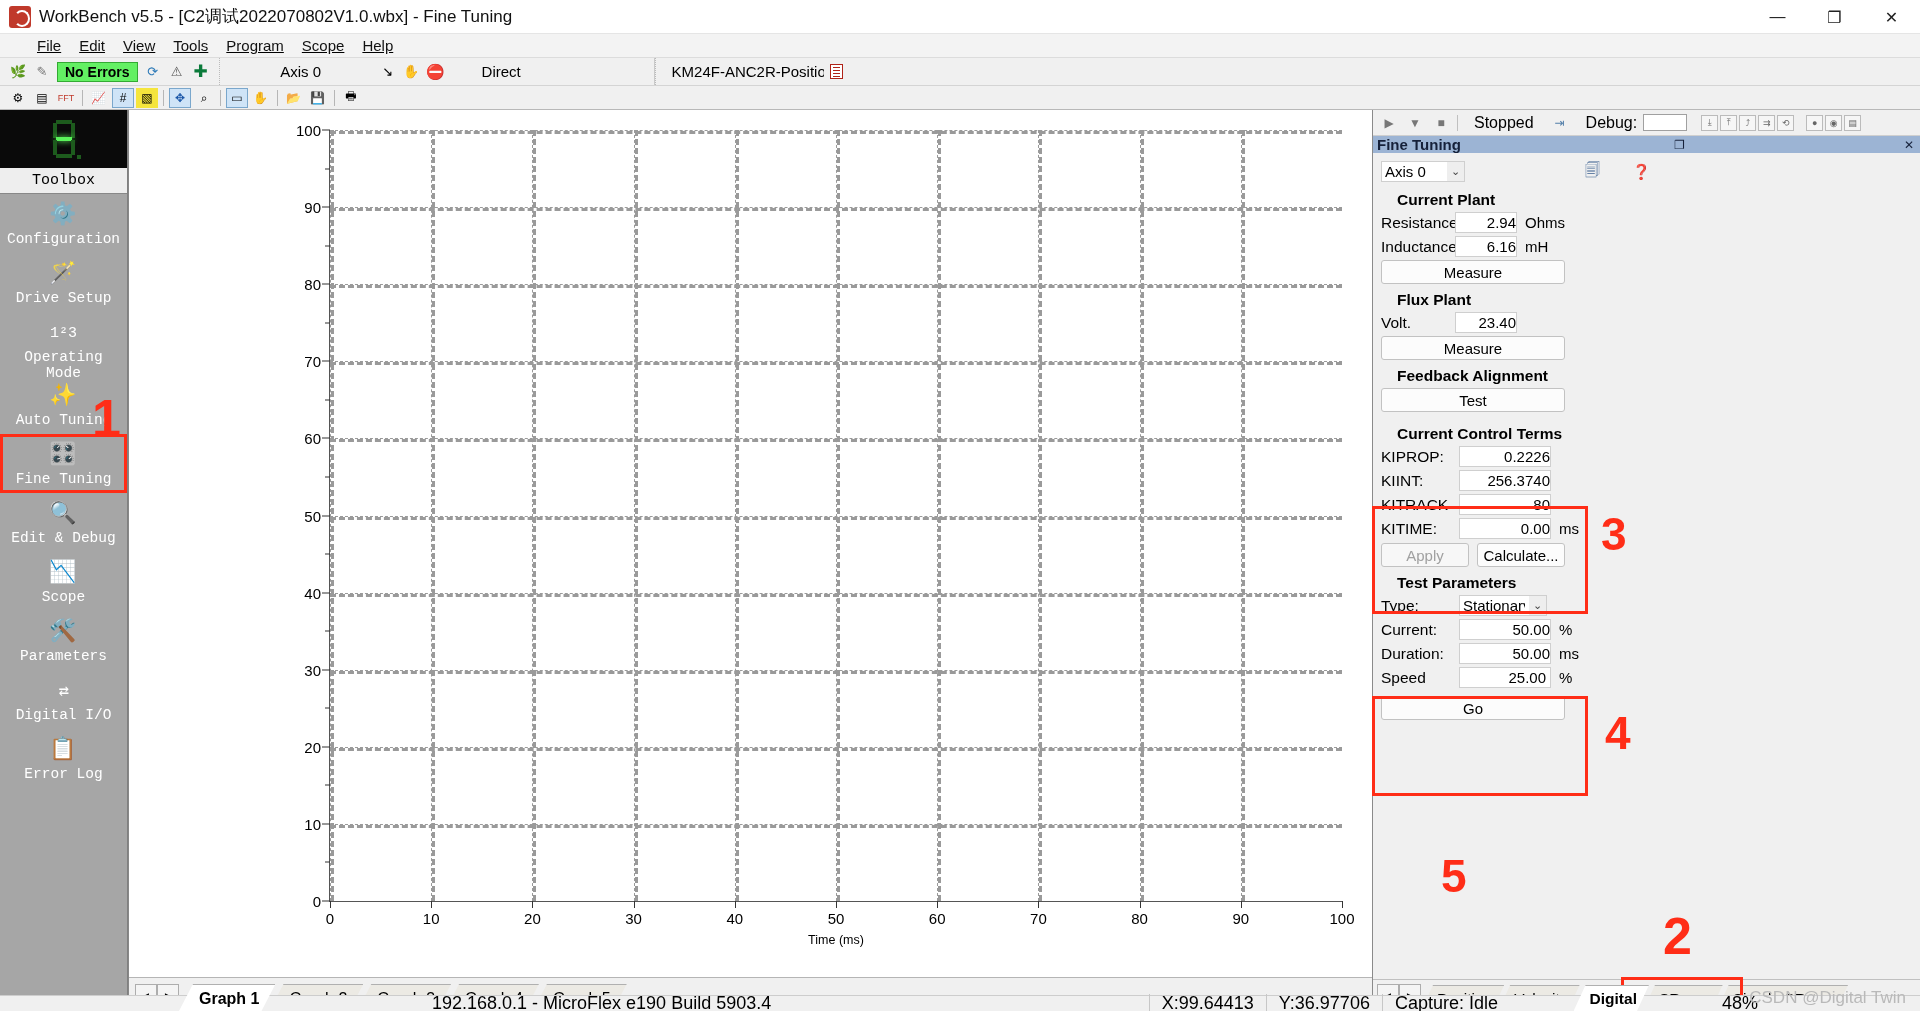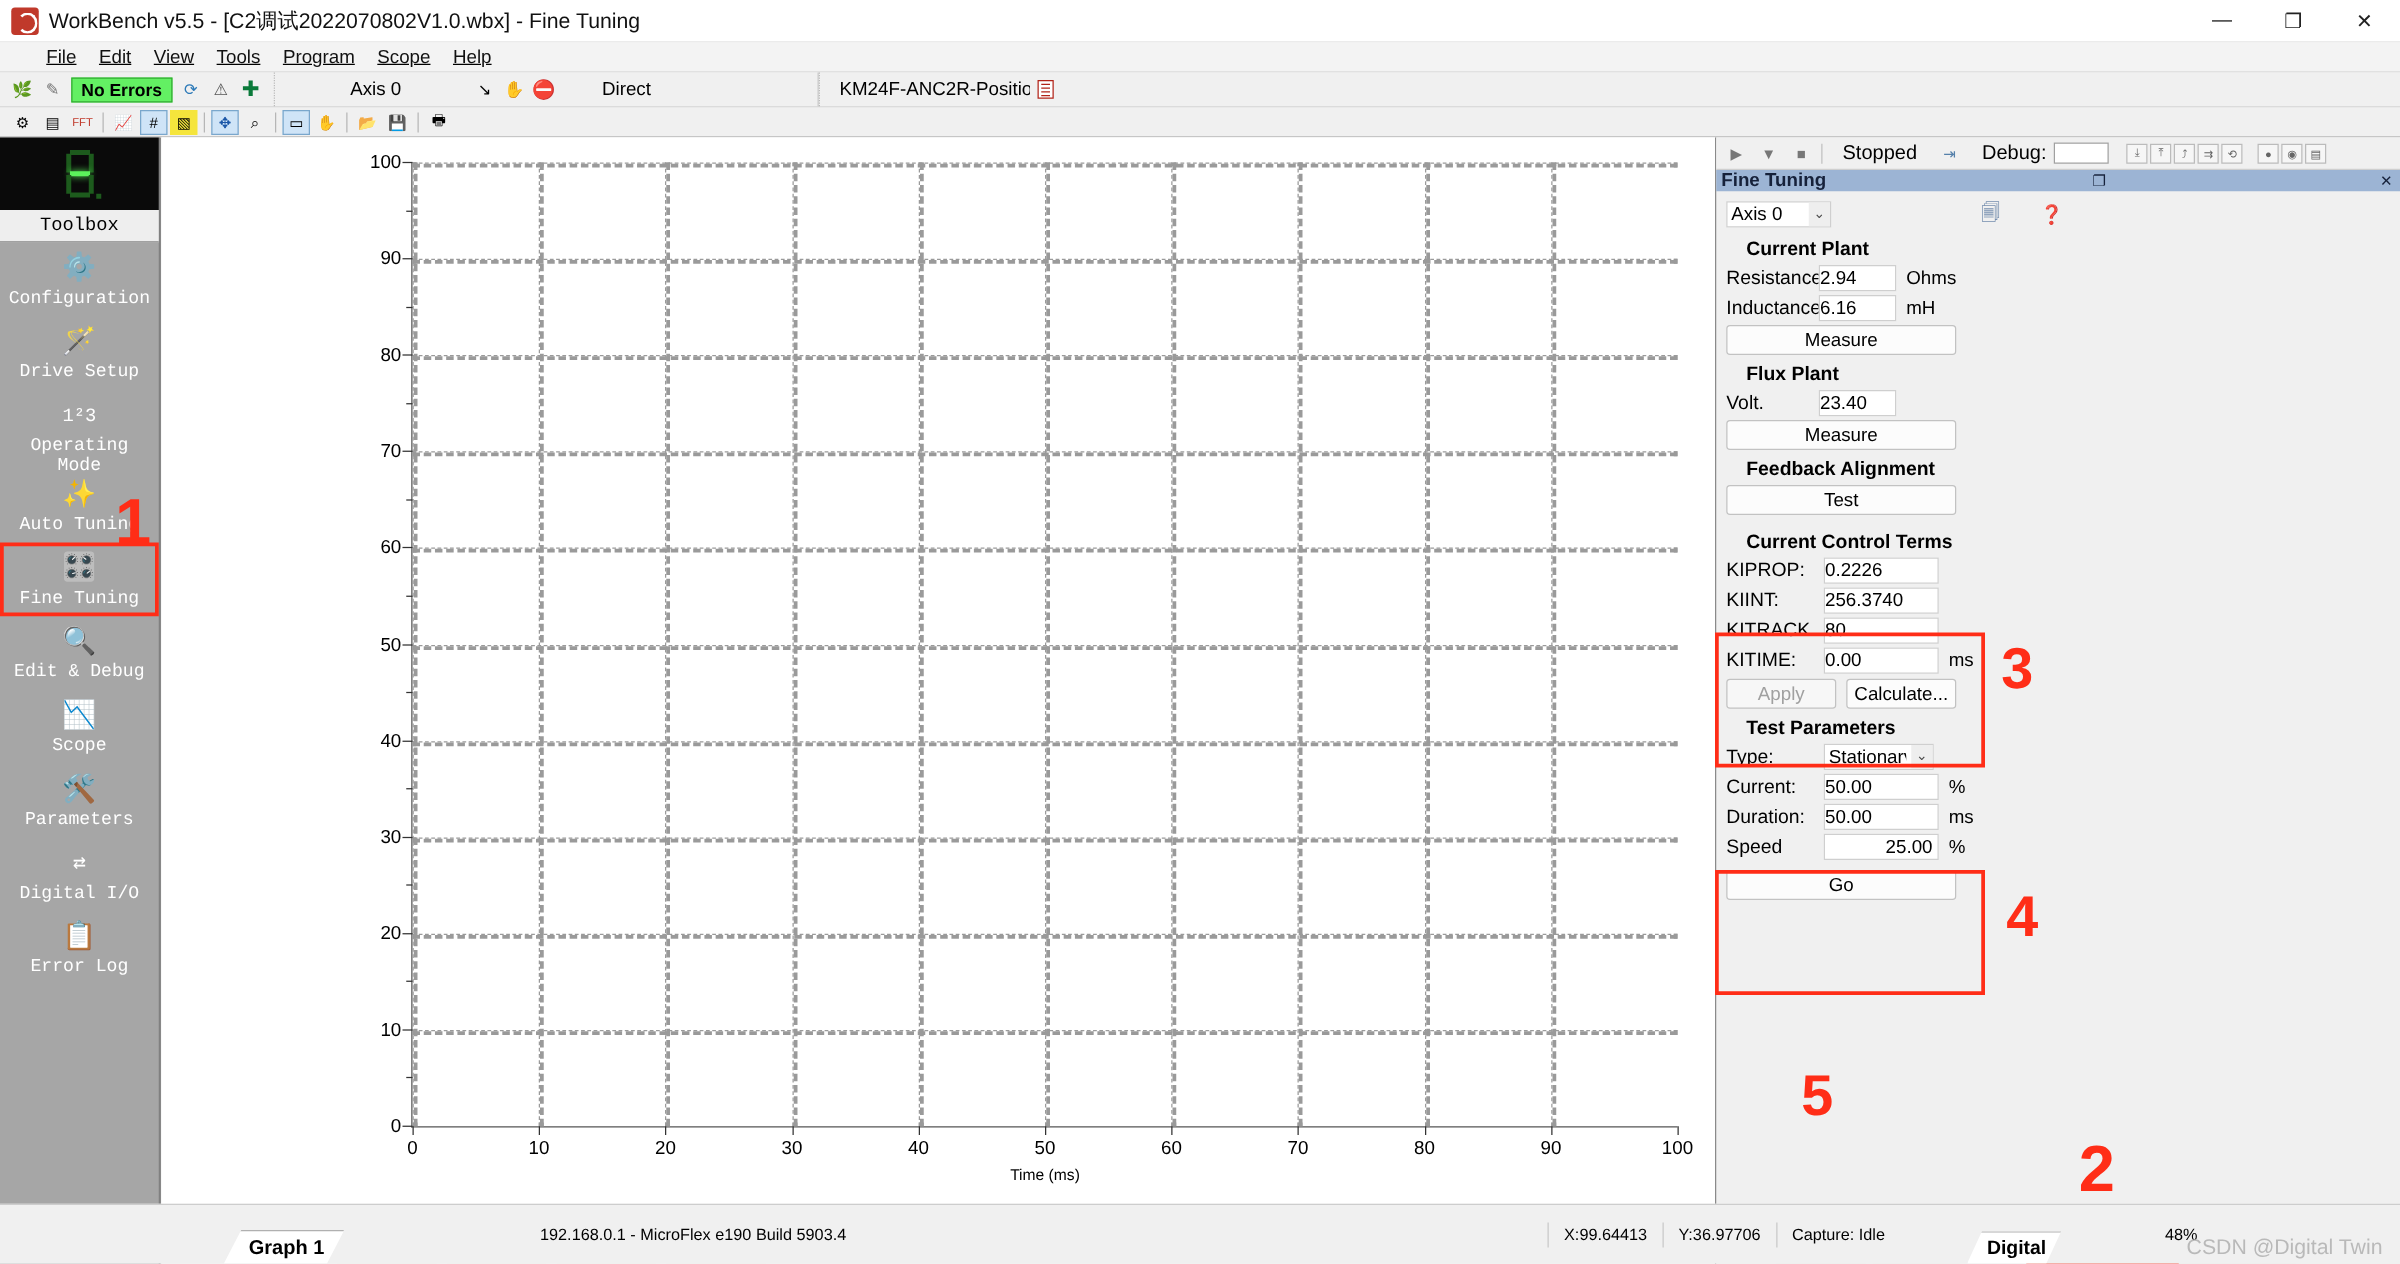--- a/index.html
+++ b/index.html
@@ -161,21 +161,21 @@
   }
   #ft-close{ margin-left:auto; font-size:12px; font-weight:normal; padding-right:2px;}
   #ft-pin{ font-size:12px; font-weight:normal; padding-right:6px;}
 
   #ft-body{ flex:1; padding:6px 8px 0 8px; position:relative; }
   .row{ display:flex; align-items:center; margin-bottom:3px; }
   .lbl{ font-size:15.5px; color:#000; }
   .lbl.w95{ width:74px; overflow:hidden; white-space:nowrap; }
   .lbl.w80{ width:78px; }
   .field{ background:#fff; border:1px solid #cfcfcf; height:21px; line-height:20px;
-          text-align:left; font-size:15px; color:#000; }
+          text-align:right; font-size:15px; color:#000; }
   .field.w70{ width:62px; } .field.w80{ width:92px; }
   .unit{ font-size:15px; padding-left:8px; }
   .sect{ font-weight:bold; font-size:15.5px; margin:7px 16px 3px; }
   .btn{
     width:184px; height:24px; background:#fcfcfc; border:1px solid #c2c2c2; border-radius:3px;
     font-size:15px; display:flex; align-items:center; justify-content:center; color:#000;
     margin:3px 0 2px;
   }
   .btn.disabled{ color:#a0a0a0; background:#f7f7f7;}
   .btn.small{ width:88px; }
@@ -194,22 +194,22 @@
               border-top:1px solid #c0c0c0; padding-left:4px; position:relative;}
   .mtab{
     position:relative; height:26px; line-height:26px; padding:0 12px 0 16px; font-size:15.5px;
     background:#eceae4; border-top:1px solid #b0b0b0; margin-left:-6px; color:#000;
     clip-path: polygon(12px 0, 100% 0, calc(100% - 12px) 100%, 0 100%);
   }
   .mtab.active{ background:#fff; font-weight:bold; z-index:3;}
 
   
   #statusbar{
-    position:absolute; left:0; right:0; bottom:0; height:48px; background:#f0f0f0;
-    border-top:1px solid #cdcdcd; display:flex; align-items:center; font-size:13px;
+    position:absolute; left:0; right:0; bottom:0; height:16px; background:#f0f0f0;
+    border-top:1px solid #cdcdcd; display:flex; align-items:center; font-size:18px;
   }
   .sb-cell{ padding:0 12px; height:100%; display:flex; align-items:center; }
   .sb-sep{ width:1px; height:20px; background:#c7c7c7; }
   #sb-build{ margin-left:420px; }
   #watermark{ position:absolute; right:14px; bottom:3px; color:#b9b9b9; font-size:17px; }
 </style>
 </head>
 <body>
 
 <div id="titlebar">

